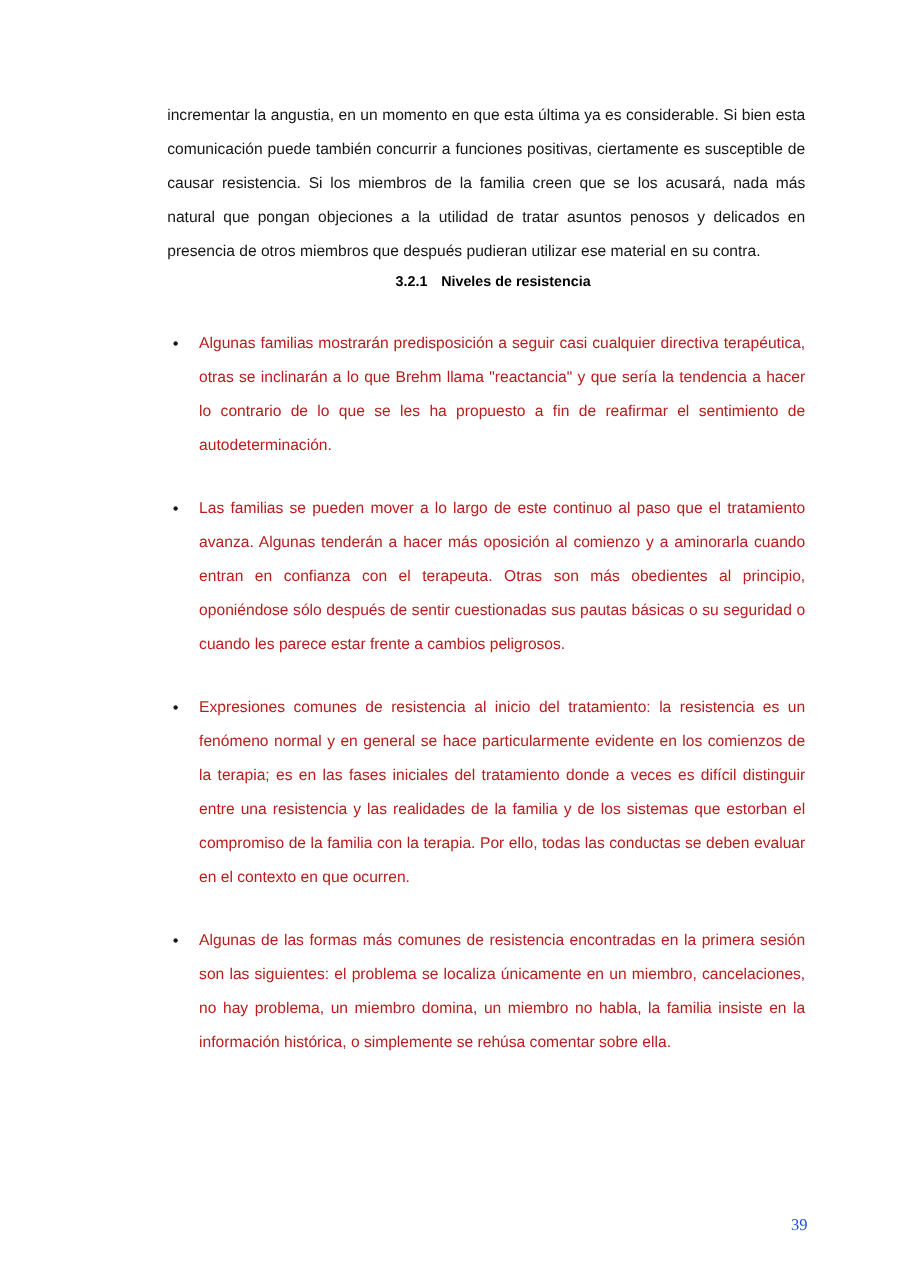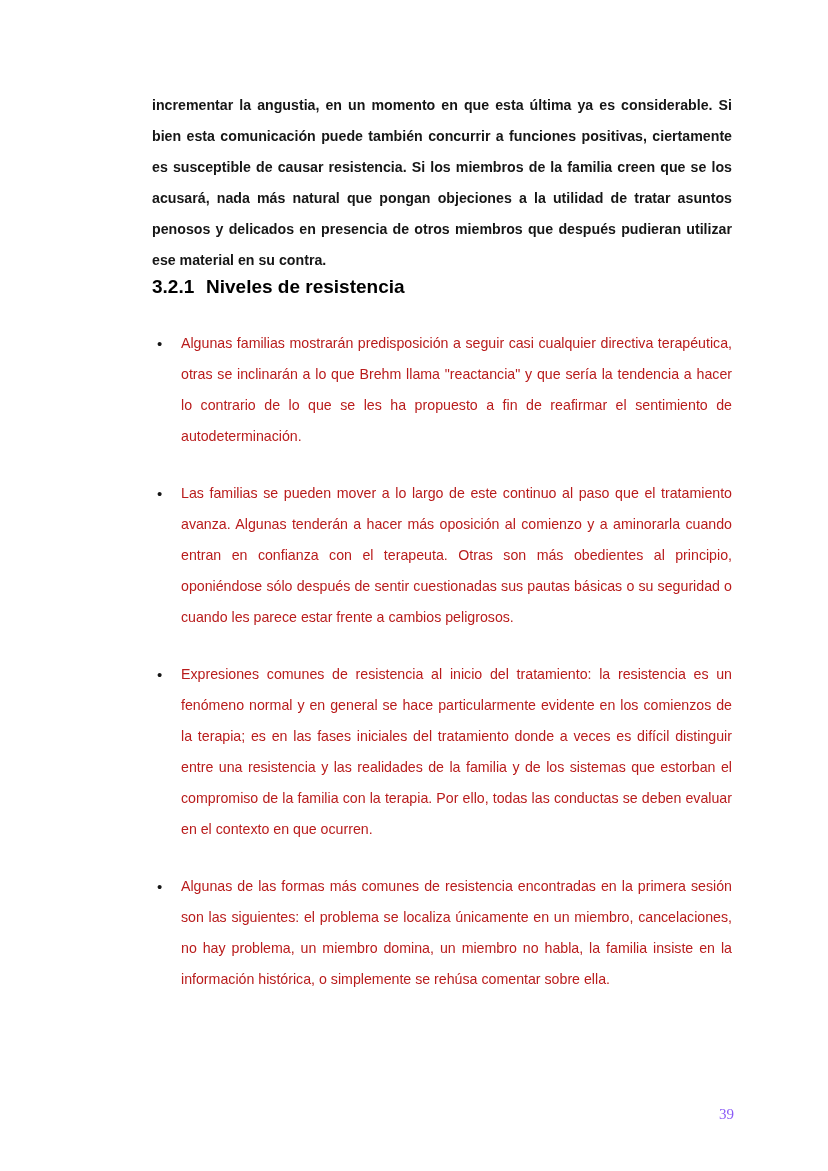--- a/index.html
+++ b/index.html
@@ -25,31 +25,31 @@
     top: 90px;
     width: 580px;
   }
   p.body-par {
     margin: 0 0 0 0;
     font-size: 14.2px;
     line-height: 31px;
     text-align: justify;
     text-justify: inter-word;
     color: #161616;
-    font-weight: bold;
   }
   .intro-par {
     margin-bottom: 30px;
   }
   h3.heading {
     margin: 0 0 0 0;
-    font-size: 19px;
+    font-size: 13px;
     font-weight: bold;
     line-height: 22px;
     color: #000000;
+    text-align: center;
   }
   h3.heading .num {
     display: inline-block;
     width: 54px;
   }
   .heading-block {
     margin-bottom: 30px;
   }
   .lead-par {
     margin-bottom: 30px;
@@ -85,21 +85,21 @@
     line-height: 31px;
     text-align: justify;
     text-justify: inter-word;
     color: #b91c1c;
   }
   .page-number {
     position: absolute;
     right: 94px;
     bottom: 48px;
     font-size: 15px;
-    color: #8b5cf6;
+    color: #1d4ed8;
     font-family: "Liberation Serif", serif;
   }
 </style>
 </head>
 <body>
 
 <div class="page">
   <div class="content">
 
     <p class="body-par intro-par">incrementar la angustia, en un momento en que esta última ya es considerable. Si bien esta comunicación puede también concurrir a funciones positivas, ciertamente es susceptible de causar resistencia. Si los miembros de la familia creen que se los acusará, nada más natural que pongan objeciones a la utilidad de tratar asuntos penosos y delicados en presencia de otros miembros que después pudieran utilizar ese material en su contra.</p>

